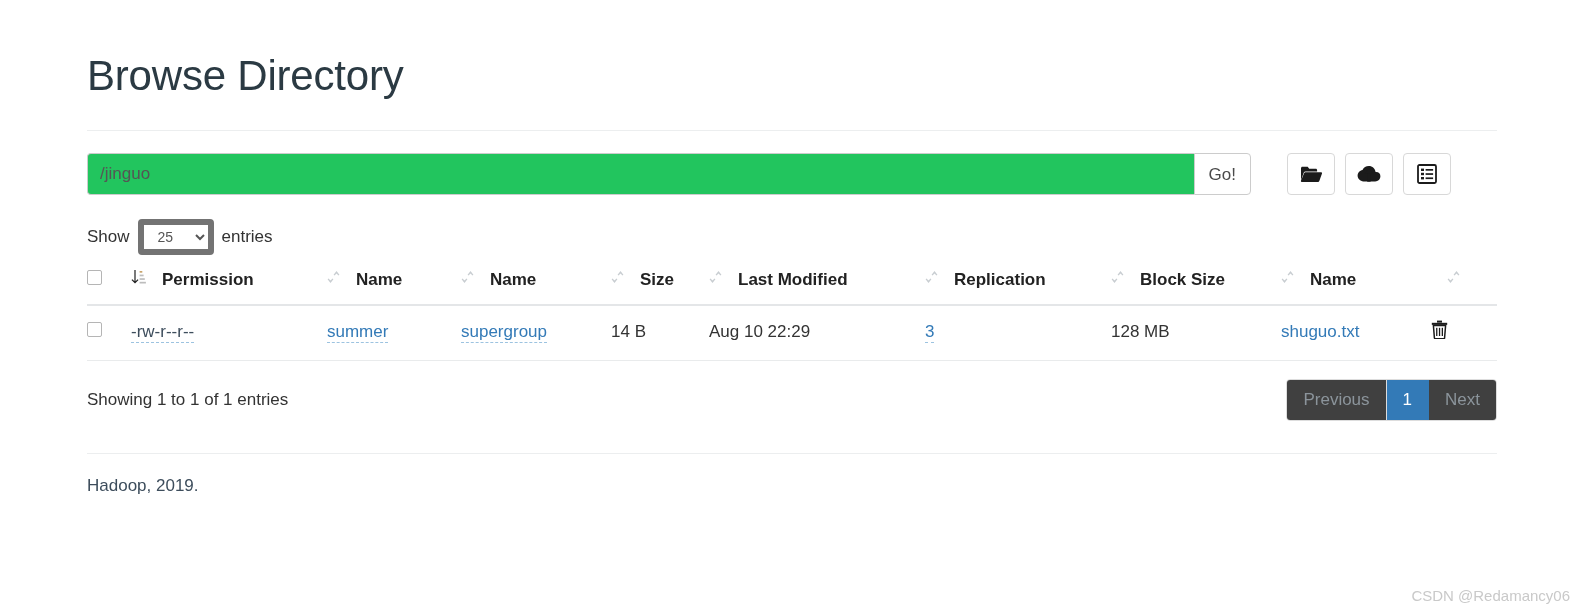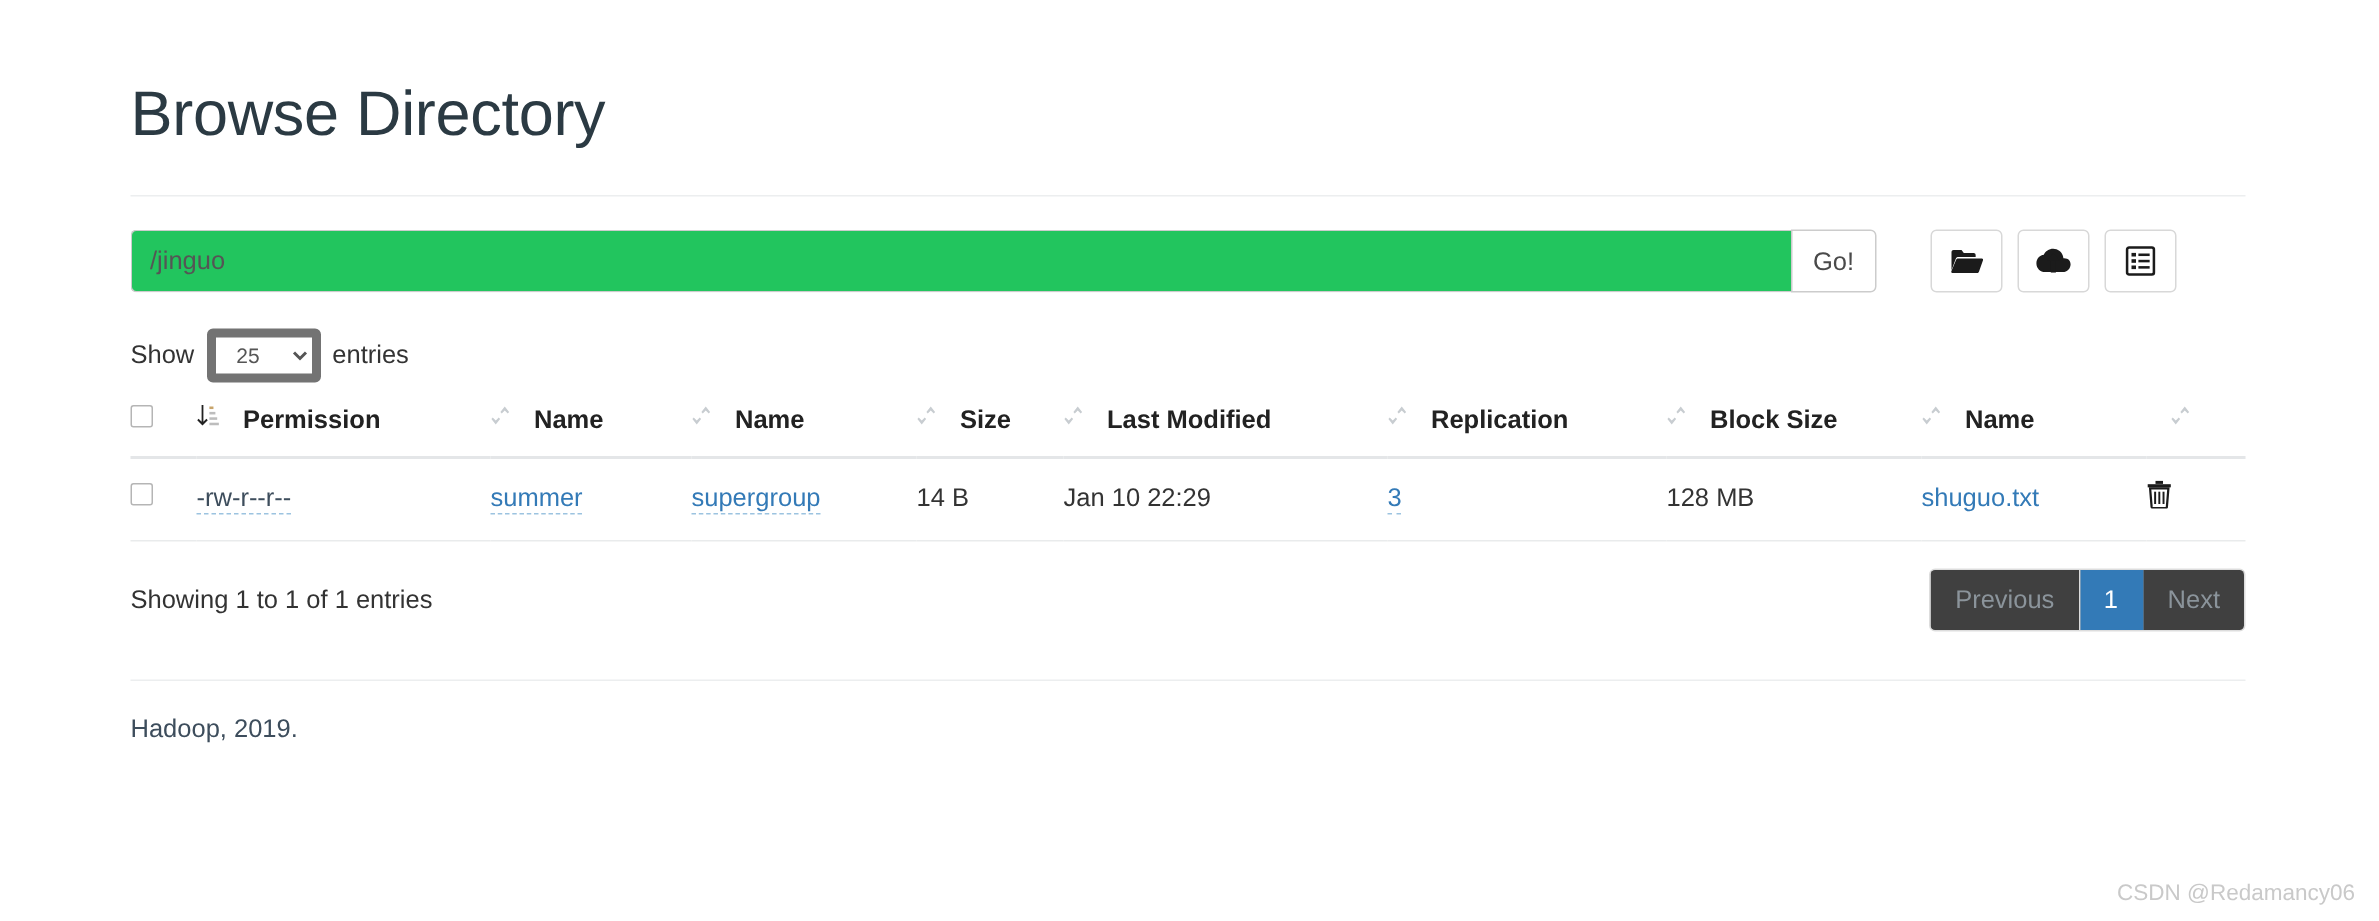--- a/index.html
+++ b/index.html
@@ -453,21 +453,21 @@
         <td class="col-perm perm-cell">
           <span class="dashed-link">-rw-r--r--</span>
         </td>
         <td class="col-owner">
           <span class="dashed-link">summer</span>
         </td>
         <td class="col-group">
           <span class="dashed-link">supergroup</span>
         </td>
         <td class="col-size">14 B</td>
-        <td class="col-mod">Jan 10 22:29</td>
+        <td class="col-mod">Aug 10 22:29</td>
         <td class="col-repl">
           <span class="dashed-link">3</span>
         </td>
         <td class="col-block">128 MB</td>
         <td class="col-name">
           <span class="plain-link">shuguo.txt</span>
         </td>
         <td class="col-del">
           <button class="trash-btn">
             <span>

